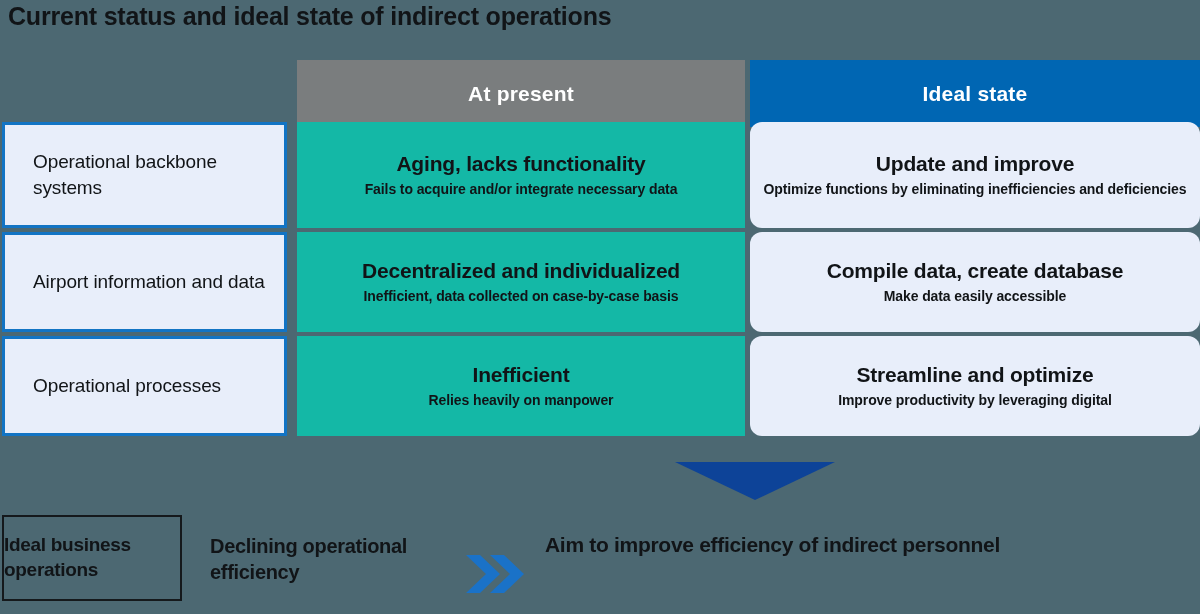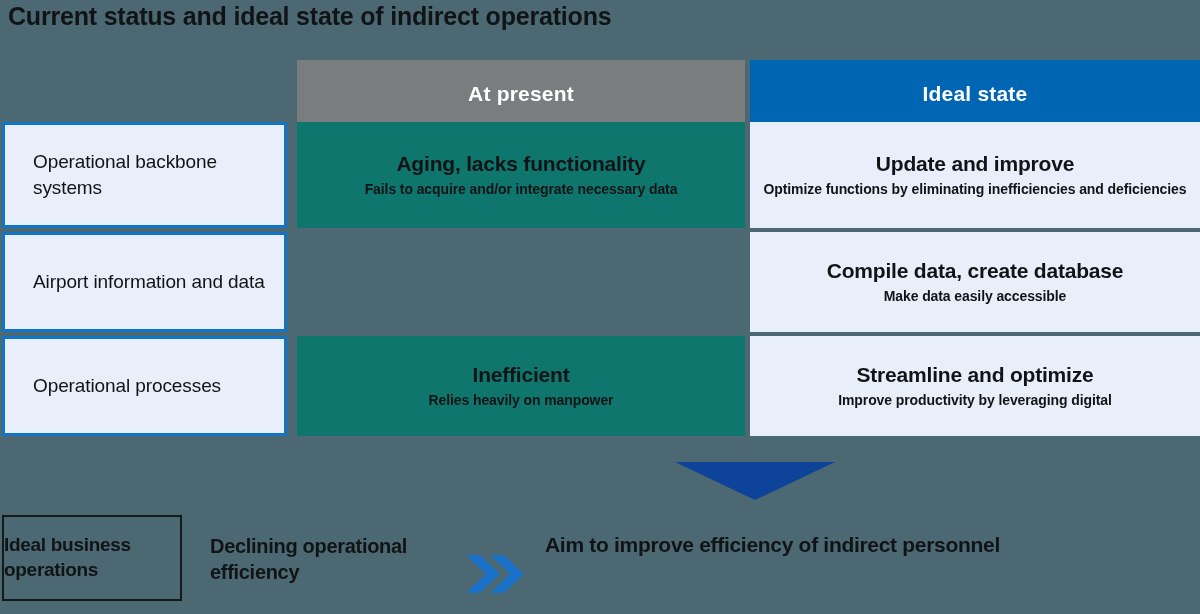--- a/index.html
+++ b/index.html
@@ -106,26 +106,27 @@
     display: flex;
     flex-direction: column;
     align-items: center;
     justify-content: center;
     text-align: center;
     padding: 0 10px;
   }
   .cell-present {
     left: 297px;
     width: 448px;
-    background: #0f766e;
+    background: #14b8a6;
   }
   .cell-ideal {
     left: 750px;
     width: 450px;
     background: #e8eefa;
+    border-radius: 12px;
   }
   .cell-head {
     font-size: 21px;
     font-weight: bold;
     color: #111417;
     line-height: 1.25;
     letter-spacing: -0.2px;
   }
   .cell-sub {
     font-size: 14px;
@@ -227,20 +228,24 @@
     <div class="data-cell cell-ideal">
       <div class="cell-head">Update and improve</div>
       <div class="cell-sub">Optimize functions by eliminating inefficiencies and deficiencies</div>
     </div>
   </div>
 
   <div class="row row-2">
     <div class="label-cell">
       <span>Airport information and data</span>
     </div>
+    <div class="data-cell cell-present">
+      <div class="cell-head">Decentralized and individualized</div>
+      <div class="cell-sub">Inefficient, data collected on case-by-case basis</div>
+    </div>
     <div class="data-cell cell-ideal">
       <div class="cell-head">Compile data, create database</div>
       <div class="cell-sub">Make data easily accessible</div>
     </div>
   </div>
 
   <div class="row row-3">
     <div class="label-cell">
       <span>Operational processes</span>
     </div>

